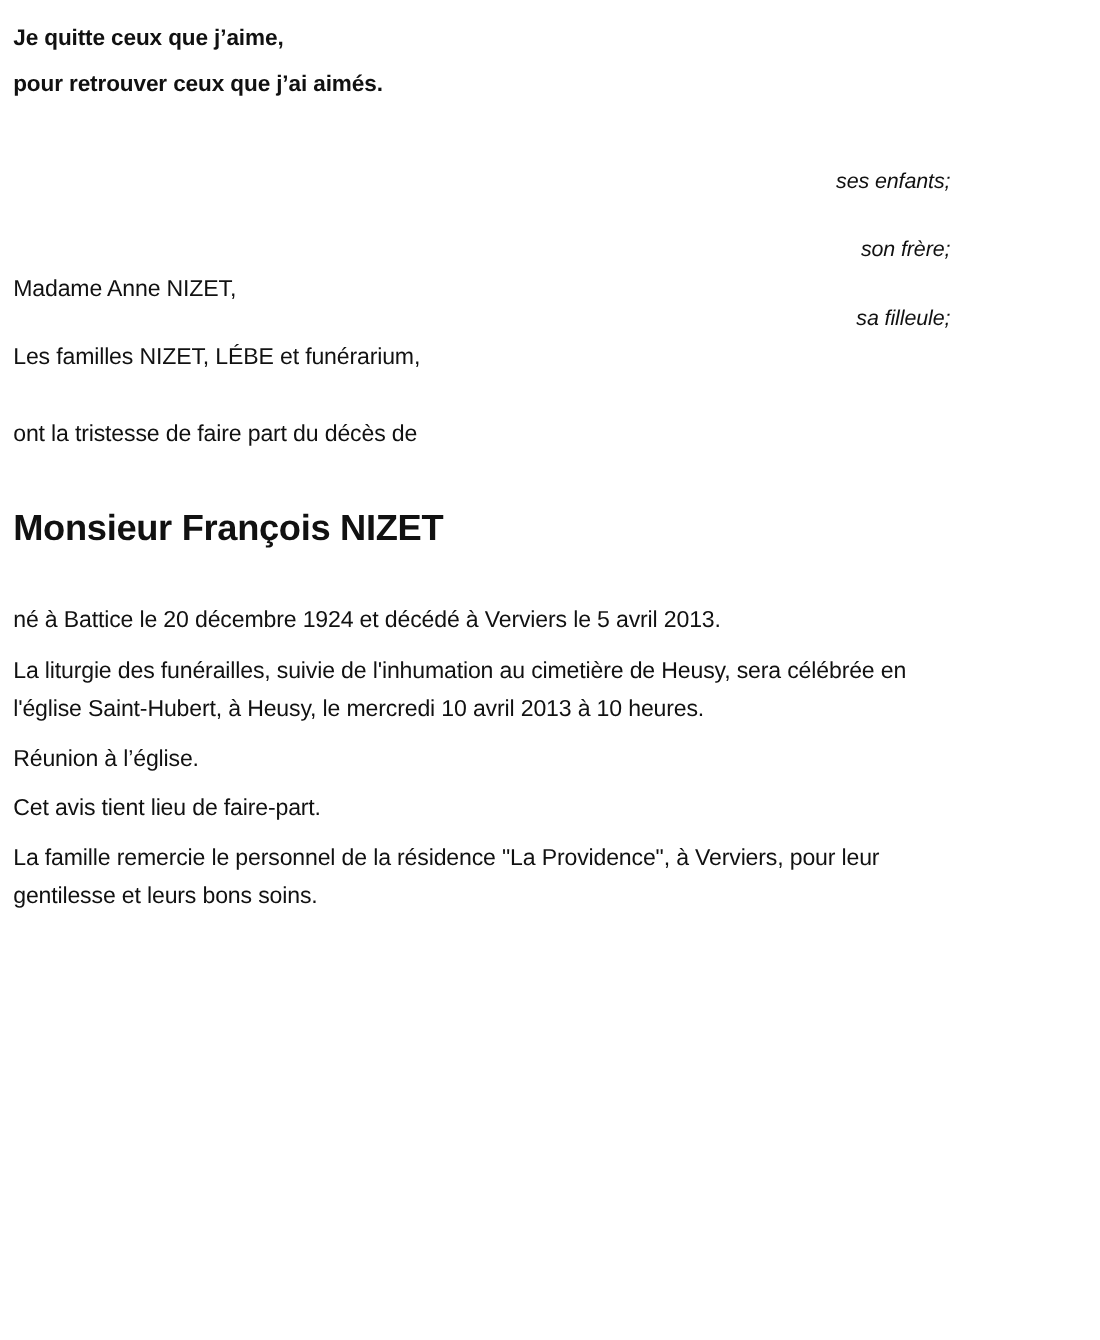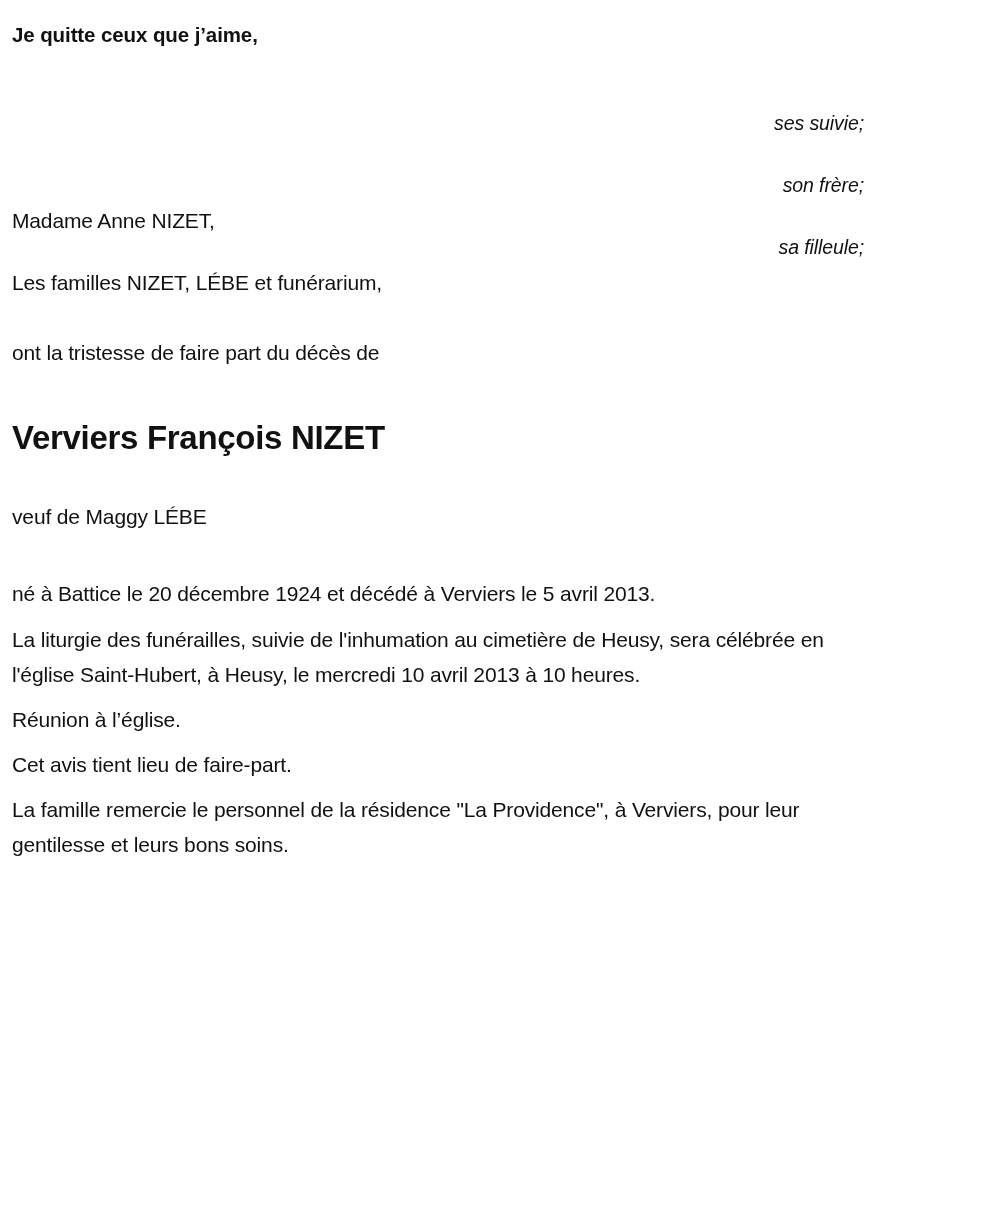--- a/index.html
+++ b/index.html
@@ -112,48 +112,48 @@
     margin-bottom: 11px;
   }
 </style>
 </head>
 <body>
 
 <div class="page">
 
   <div class="verse">
     <div class="verse-line">Je quitte ceux que j’aime,</div>
+    <div class="verse-line">pour retrouver ceux que j’ai aimés.</div>
   </div>
 
   <div class="relatives">
 
     <div class="relative-row">
-      <div class="relative-relation">ses suivie;</div>
+      <div class="relative-relation">ses enfants;</div>
     </div>
 
 
     <div class="relative-row">
       <div class="relative-relation">son frère;</div>
     </div>
 
     <div class="relative-row">
       <div class="relative-name">Madame Anne NIZET,</div>
       <div class="relative-relation">sa filleule;</div>
     </div>
 
     <div class="relative-row families">
       <div class="relative-name">Les familles NIZET, LÉBE et funérarium,</div>
     </div>
 
   </div>
 
   <div class="lead-in">ont la tristesse de faire part du décès de</div>
 
-  <h1 class="deceased-name">Verviers François NIZET</h1>
-  <div class="deceased-spouse">veuf de Maggy LÉBE</div>
+  <h1 class="deceased-name">Monsieur François NIZET</h1>
 
   <div class="details">
 
     <p class="para dates">né à Battice le 20 décembre 1924 et décédé à Verviers le 5 avril 2013.</p>
 
 
     <p class="para">La liturgie des funérailles, suivie de l'inhumation au cimetière de Heusy, sera célébrée en l'église Saint-Hubert, à Heusy, le mercredi 10 avril 2013 à 10 heures.</p>
 
     <p class="para">Réunion à l’église.</p>
 

